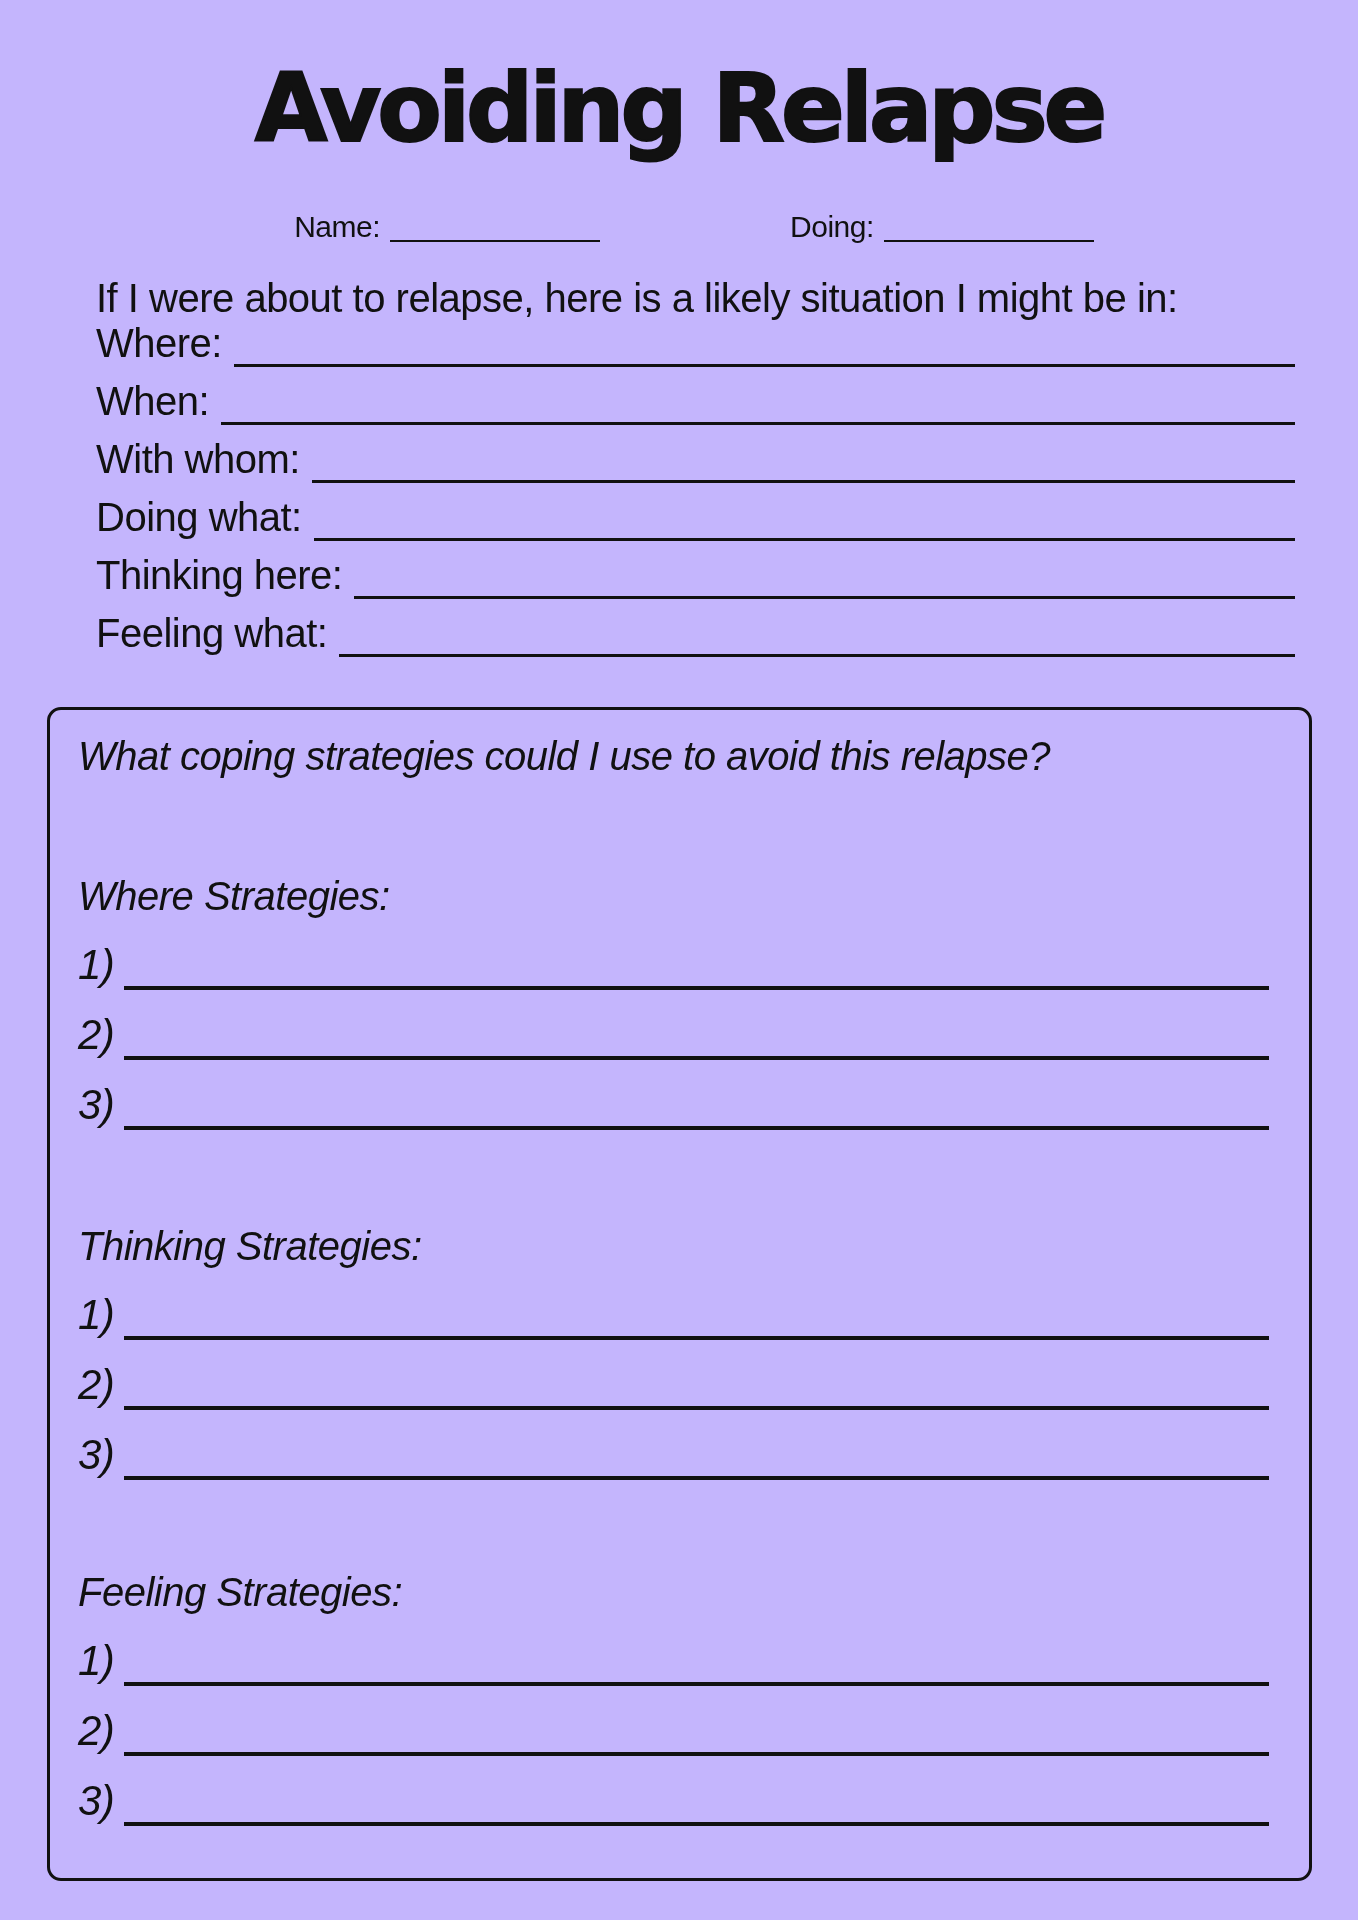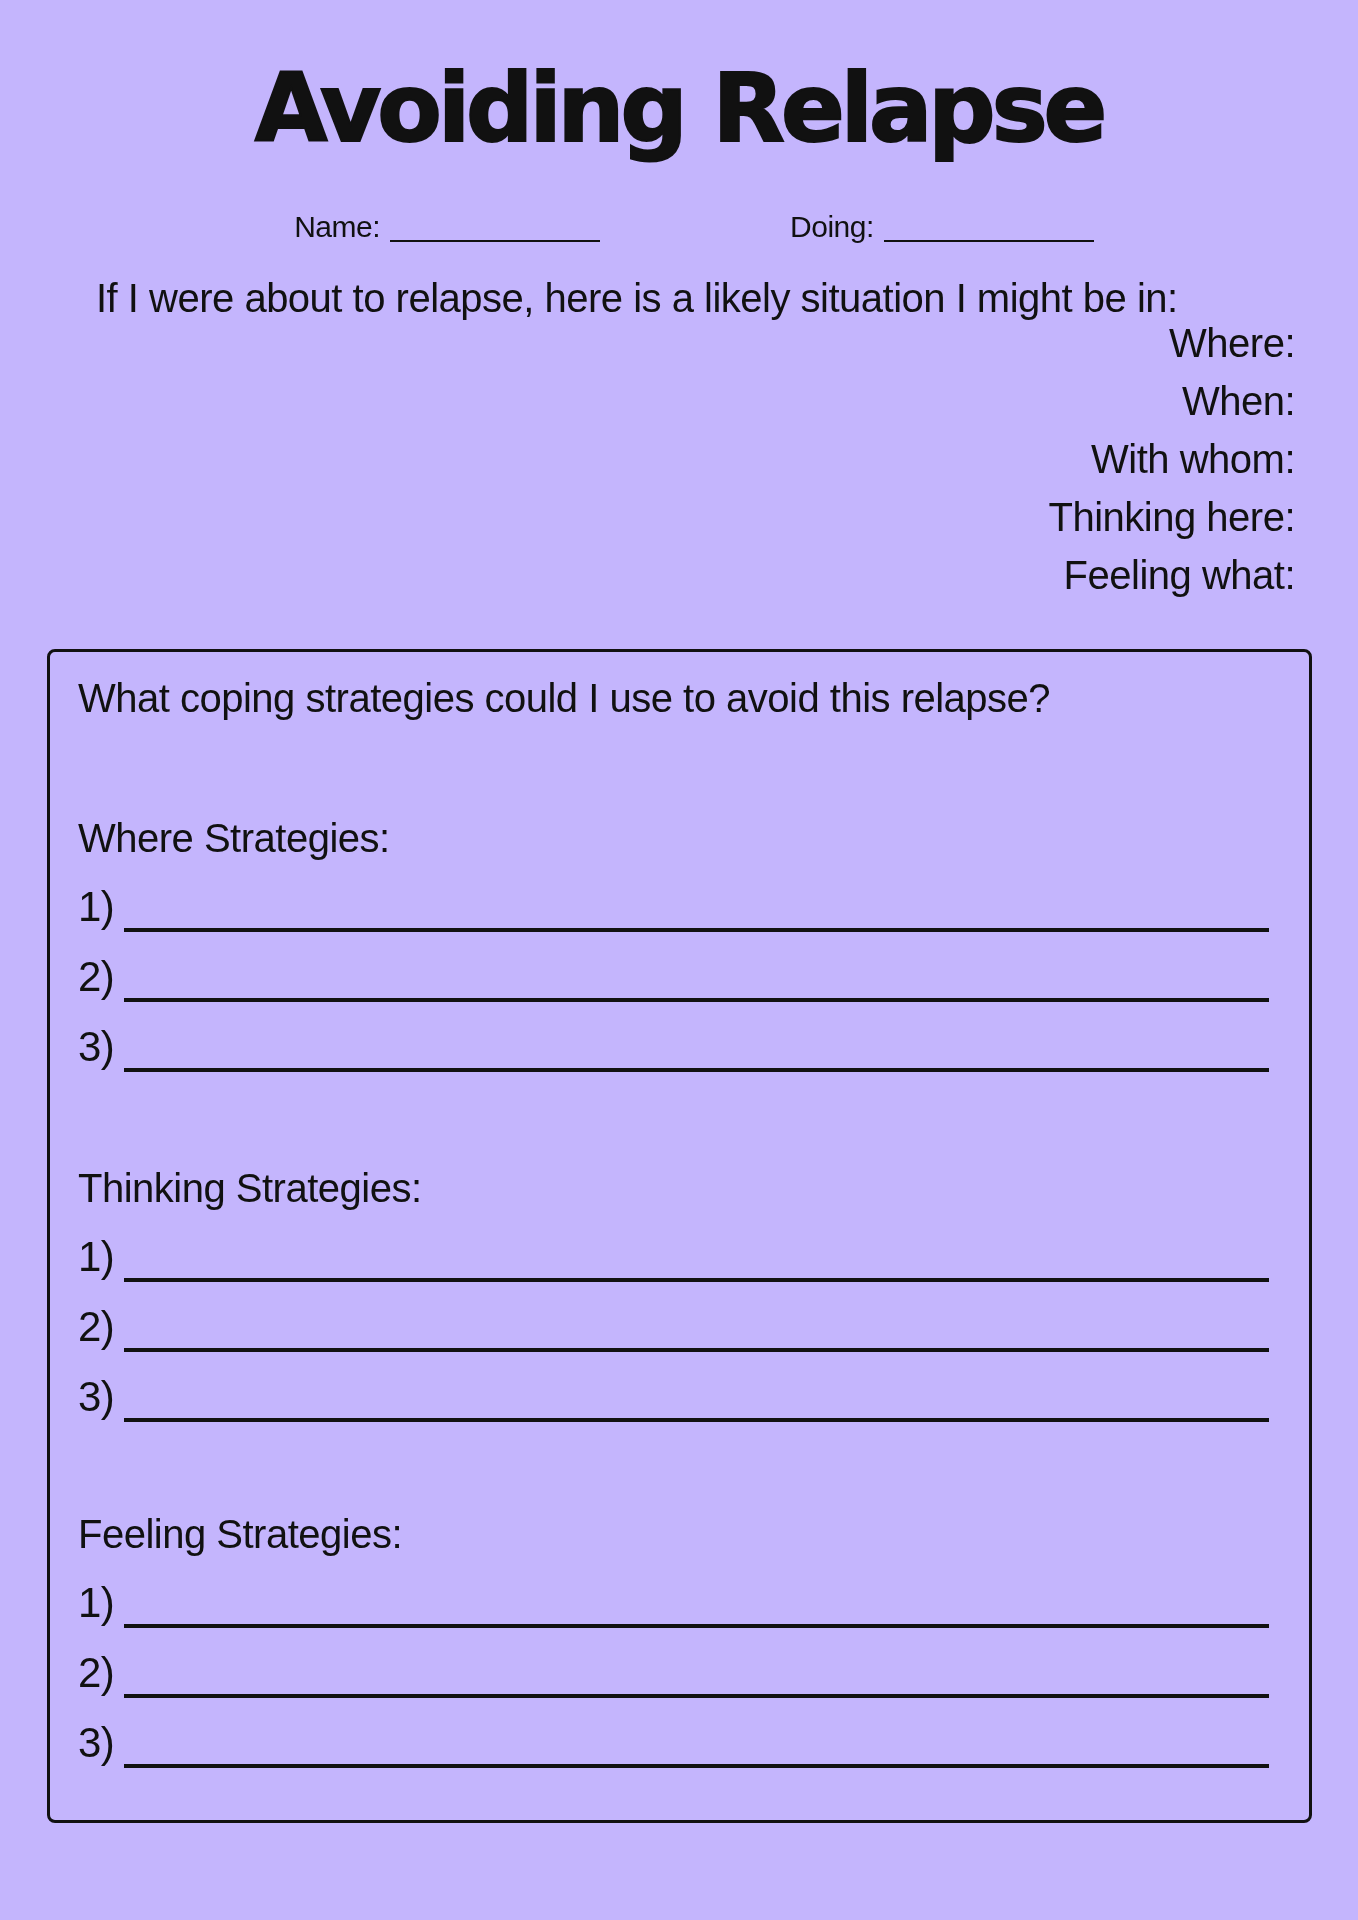--- a/index.html
+++ b/index.html
@@ -45,40 +45,40 @@
   .intro {
     margin-top: 30px;
     font-size: 40px;
     line-height: 46px;
     letter-spacing: -0.5px;
     white-space: nowrap;
   }
   .field-row {
     display: flex;
     height: 58px;
-    align-items: flex-end;
-    flex-direction: column;
+    align-items: flex-start;
   }
   .field-label {
     font-size: 40px;
     letter-spacing: -0.5px;
     white-space: nowrap;
   }
   .field-line {
     flex: 1;
     height: 46px;
     margin-left: 12px;
     border-bottom: 3px solid #111;
   }
   .coping-box {
     margin: 38px 46px 0 47px;
     height: 1174px;
     border: 3px solid #111;
-    border-radius: 8px;
+    border-radius: 14px;
     padding: 20px 40px 0 28px;
+    font-style: italic;
   }
   .question {
     font-size: 40px;
     line-height: 48px;
     letter-spacing: -0.5px;
     margin-top: 2px;
     margin-bottom: 92px;
     white-space: nowrap;
   }
   .section-heading {
@@ -134,20 +134,24 @@
     </div>
     <div class="field-row">
       <span class="field-label">When:</span>
       <span class="field-line"></span>
     </div>
     <div class="field-row">
       <span class="field-label">With whom:</span>
       <span class="field-line"></span>
     </div>
     <div class="field-row">
+      <span class="field-label">Doing what:</span>
+      <span class="field-line"></span>
+    </div>
+    <div class="field-row">
       <span class="field-label">Thinking here:</span>
       <span class="field-line"></span>
     </div>
     <div class="field-row">
       <span class="field-label">Feeling what:</span>
       <span class="field-line"></span>
     </div>
   </div>
 
   <div class="coping-box">

